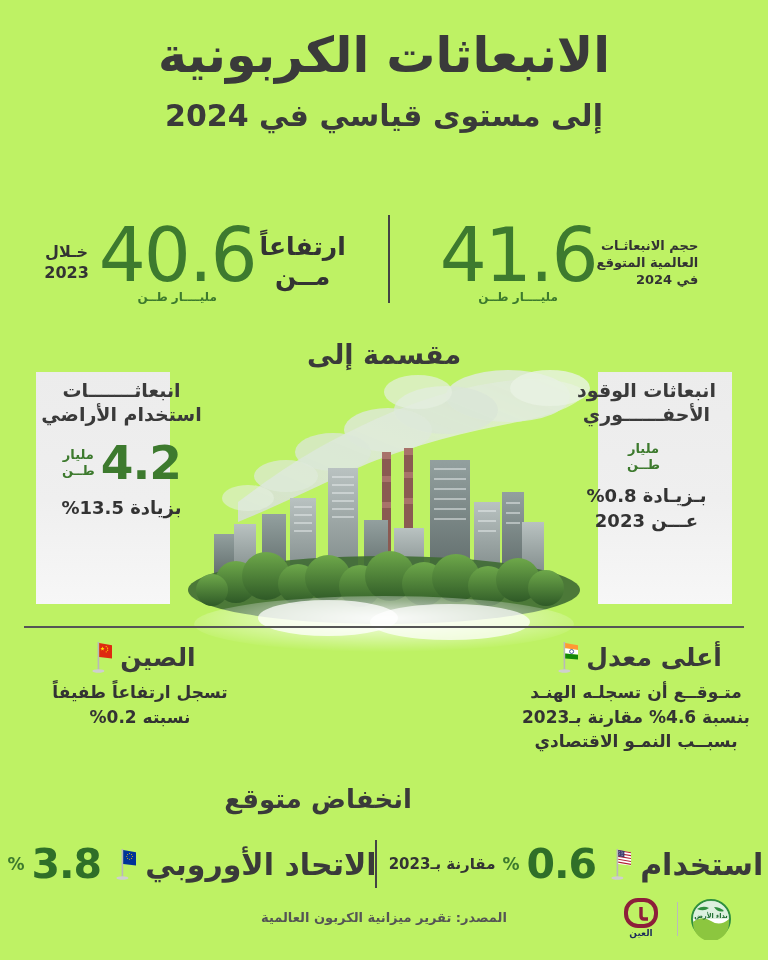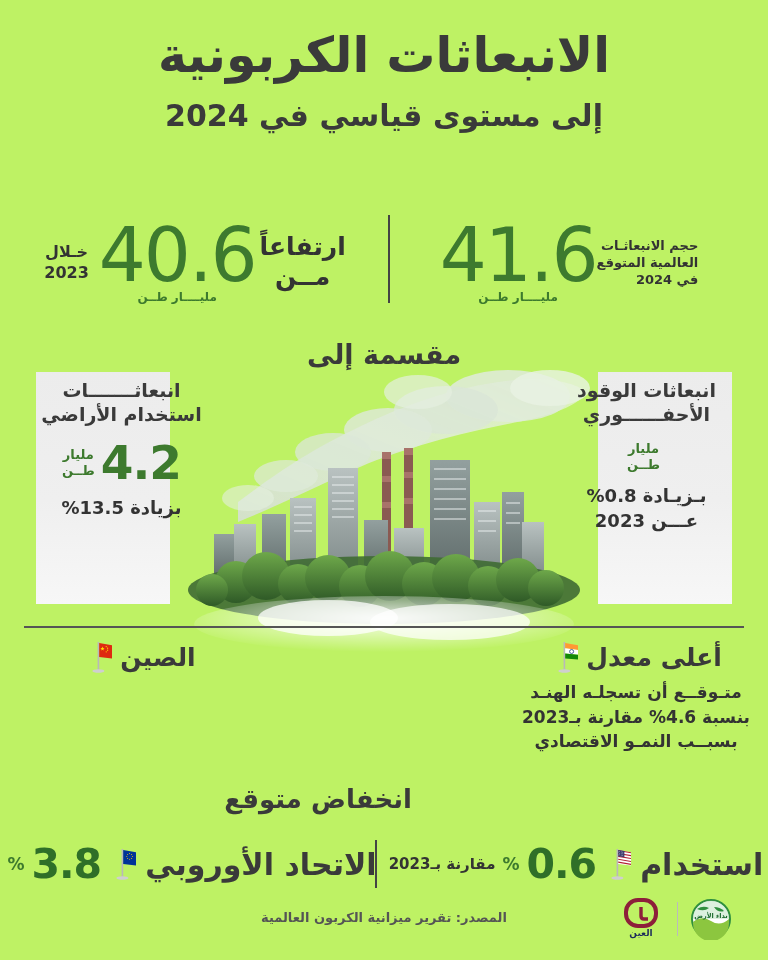--- a/index.html
+++ b/index.html
@@ -375,20 +375,22 @@
         <rect x="13.6" y="2" width="1.6" height="28" fill="#b9b9b9"></rect>
         <ellipse cx="14.4" cy="31" rx="6" ry="1.8" fill="#cfcfcf"></ellipse>
         <path d="M15.2 3 L28 5.2 L28 18.5 L15.2 17 Z" fill="#DE2910"></path>
         <polygon points="18.6,7 19.3,8.8 21.2,8.9 19.7,10.1 20.2,12 18.6,10.9 17,12 17.5,10.1 16,8.9 17.9,8.8" fill="#FFDE00" transform="scale(0.8) translate(4.5,1.2)"></polygon>
         <circle cx="22.2" cy="6.6" r="0.6" fill="#FFDE00"></circle>
         <circle cx="23.6" cy="8.2" r="0.6" fill="#FFDE00"></circle>
         <circle cx="23.6" cy="10.2" r="0.6" fill="#FFDE00"></circle>
         <circle cx="22.2" cy="11.8" r="0.6" fill="#FFDE00"></circle>
       </svg>
     </div>
+    <div class="country-body">تسجل ارتفاعاً طفيفاً
+نسبته 0.2%</div>
   </div>
 
   <div class="decline-label">انخفاض متوقع</div>
 
   <div class="vdiv-bottom"></div>
   <div class="bottom-row">
 
     <div class="bottom-cell">
       <span class="b-name">استخدام</span>
       <svg class="flag" viewBox="0 0 30 34">

